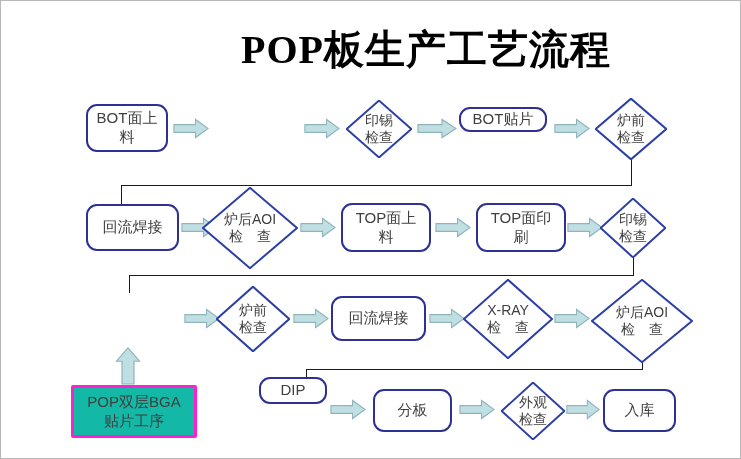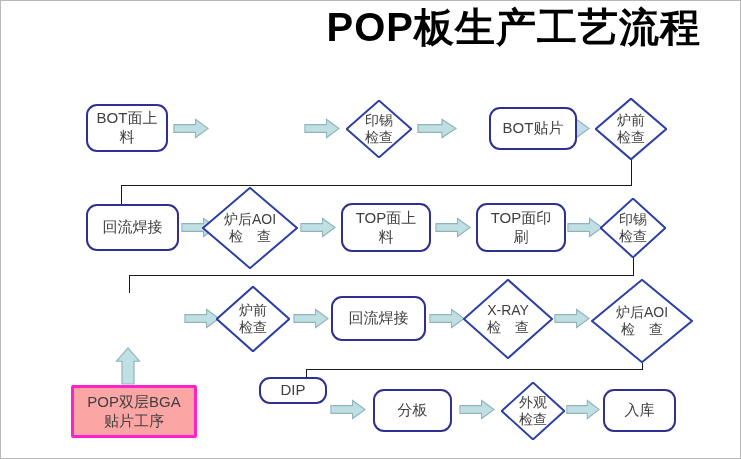--- a/index.html
+++ b/index.html
@@ -2,28 +2,28 @@
 <html style="--c-title: #000000; --c-process_border: #2e3192; --c-decision_border: #2c3fa5; --c-special_border: #ff22cc; --c-arrow_fill: #c0dfe3; --c-arrow_stroke: #8fb4bc; --c-text: #3f3f3f; --c-connector: #1a1a1a; --c-frame: #b8b8b8; --c-background: #ffffff;"><head>
 <meta charset="utf-8">
 <style>
   html,body{margin:0;padding:0;background:#fff;}
   .stage{
     position:relative;width:741px;height:459px;background:var(--c-background,#fff);
     border:1px solid var(--c-frame,#b8b8b8);box-sizing:border-box;overflow:hidden;
     font-family:"Liberation Sans",sans-serif;color:var(--c-text,#3f3f3f);
   }
   .title{
-    position:absolute;left:150px;top:4px;width:550px;margin:0;
-    text-align:right;font-family:Liberation Sans, sans-serif;font-weight:700;
+    position:absolute;left:150px;top:27px;width:550px;margin:0;
+    text-align:center;font-family:Liberation Serif, serif;font-weight:700;
     font-size:40px;line-height:1.1;color:var(--c-title,#000);letter-spacing:1px;
   }
   .node{position:absolute;box-sizing:border-box;display:flex;flex-direction:column;
     justify-content:center;align-items:center;text-align:center;font-size:15px;line-height:1.25;}
   .process{background:#fff;border:2px solid var(--c-process_border,#2e3192);border-radius:11px;z-index:2;}
-  .special{background:#fca5a5;border:3px solid var(--c-special_border,#ff22cc);border-radius:2px;z-index:2;text-align:center;}
+  .special{background:#14b8a6;border:3px solid var(--c-special_border,#ff22cc);border-radius:2px;z-index:2;text-align:center;}
   .decision{z-index:2;font-size:14px;}
   .decision svg.dshape{position:absolute;left:0;top:0;width:100%;height:100%;}
   .decision .dshape polygon{fill:#fff;stroke:var(--c-decision_border,#2c3fa5);stroke-width:2;}
   .dtext{position:relative;z-index:3;white-space:nowrap;}
   .l{display:block;}
   .arrow{position:absolute;z-index:1;}
   .arrow svg{display:block;width:100%;height:100%;}
   .arrow polygon{fill:var(--c-arrow_fill,#c0dfe3);stroke:var(--c-arrow_stroke,#8fb4bc);stroke-width:1.2;}
   .conn{position:absolute;background:var(--c-connector,#1a1a1a);z-index:0;}
 </style>
@@ -55,21 +55,21 @@
     <div class="dtext">
       <span class="l">印锡</span>
       <span class="l">检查</span>
     </div>
   </div>
   <div class="arrow" style="left:416px;top:117px;width:40px;height:21px">
     <svg viewBox="0 0 40 22" preserveAspectRatio="none">
         <polygon points="1,7 25,7 25,1.5 39,11 25,20.5 25,15 1,15"></polygon>
       </svg>
   </div>
-  <div class="node process" style="left:488px;top:106px;width:88px;height:43px">
+  <div class="node process" style="left:458px;top:106px;width:88px;height:25px">
     <span class="l">BOT贴片</span>
     <span class="l"></span>
   </div>
   <div class="arrow" style="left:553px;top:117px;width:36px;height:21px">
     <svg viewBox="0 0 40 22" preserveAspectRatio="none">
         <polygon points="1,7 25,7 25,1.5 39,11 25,20.5 25,15 1,15"></polygon>
       </svg>
   </div>
   <div class="node decision" style="left:594px;top:97px;width:72px;height:62px">
     <svg class="dshape" viewBox="0 0 100 100" preserveAspectRatio="none">

